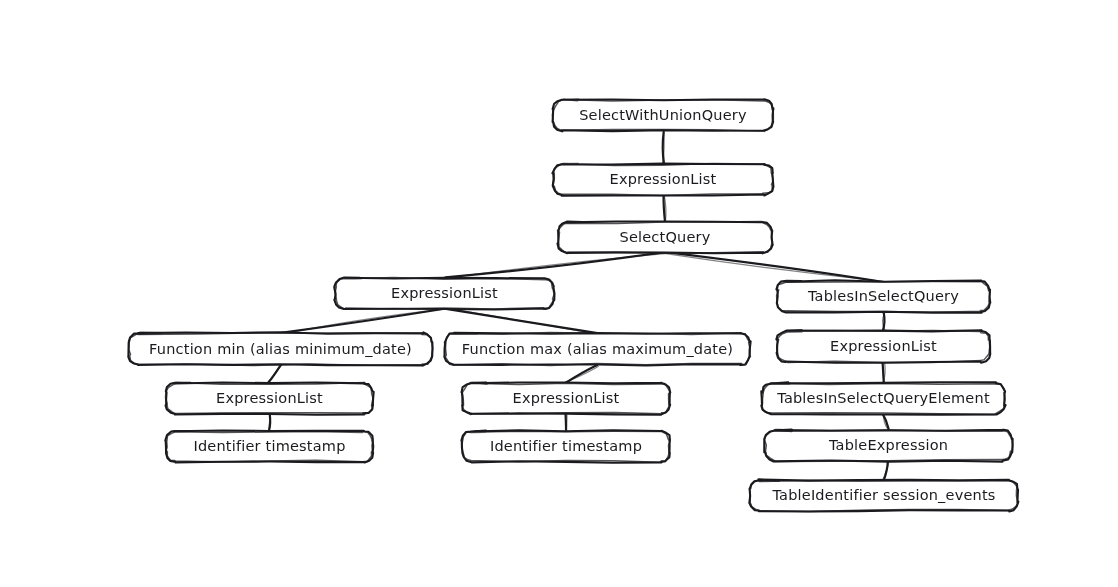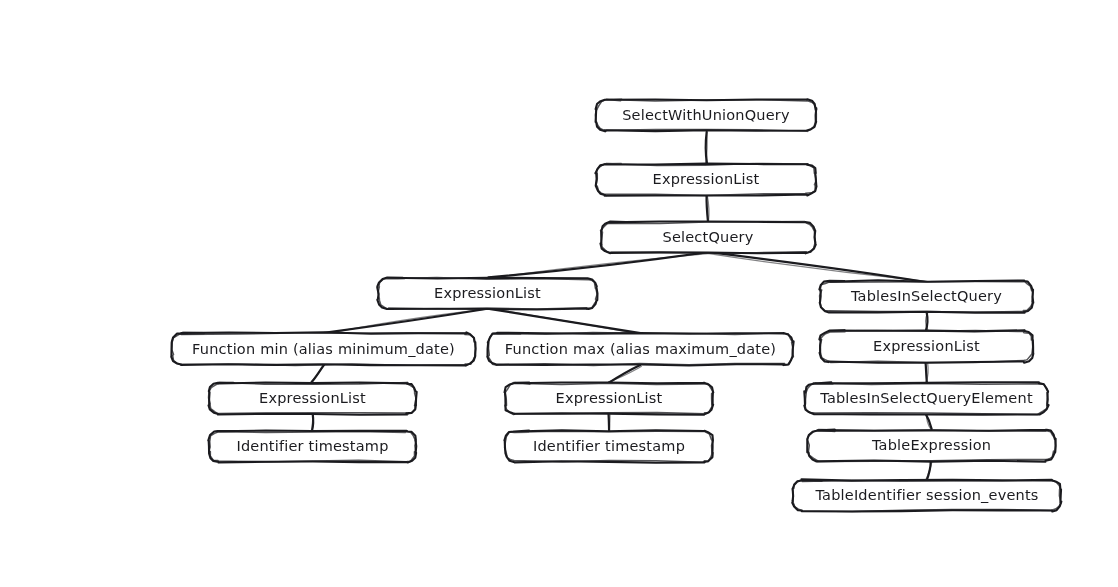--- a/index.html
+++ b/index.html
@@ -12,21 +12,20 @@
     width: 1118px;
     height: 587px;
     overflow: hidden;
     font-family: "DejaVu Sans", sans-serif;
   }
   #diagram-root {
     position: relative;
     width: 888px;
     height: 587px;
     background: #ffffff;
-    margin-left: 43px;
   }
   svg#tree-svg {
     position: absolute;
     left: 0;
     top: 0;
     width: 1118px;
     height: 587px;
     display: block;
   }
   .node-box {

